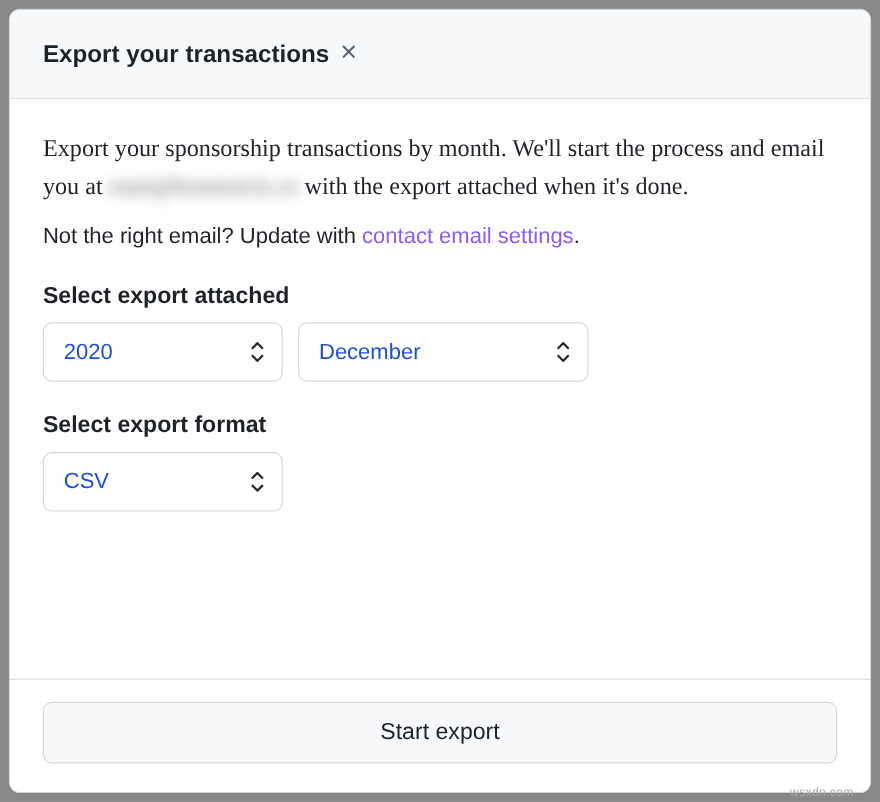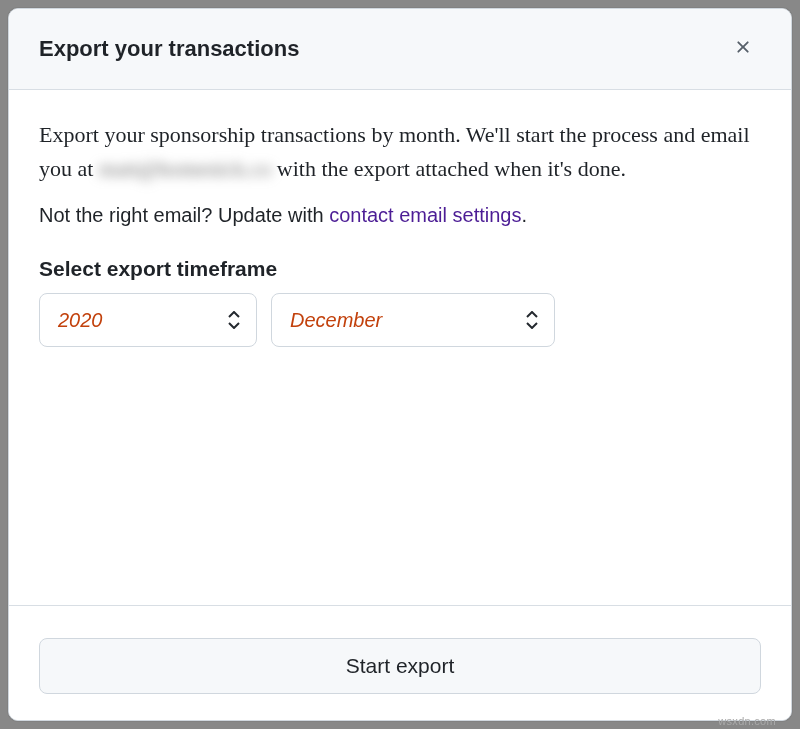--- a/index.html
+++ b/index.html
@@ -20,21 +20,20 @@
       flex-direction: column;
       overflow: hidden;
       box-shadow: 0 0 0 1px rgba(0,0,0,0.05);
     }
     .dialog-header {
       background: #f6f8fa;
       border-bottom: 1px solid #d8dee4;
       padding: 22px 30px;
       display: flex;
       align-items: center;
-      justify-content: space-between;
     }
     .dialog-title {
       font-size: 22px;
       font-weight: 600;
       color: #1f2328;
     }
     .close-btn {
       width: 36px; height: 36px;
       display: flex; align-items: center; justify-content: center;
       cursor: pointer;
@@ -59,21 +58,21 @@
       filter: blur(6px);
       color: #707070;
       user-select: none;
     }
     .email-hint {
       font-size: 20px;
       color: #1f2328;
       margin-bottom: 30px;
     }
     .email-hint a {
-      color: #4c1d95;
+      color: #8b5cf6;
       text-decoration: none;
     }
     .field-label {
       font-size: 21px;
       font-weight: 600;
       color: #1f2328;
       margin-bottom: 12px;
     }
     .select-row {
       display: flex;
@@ -83,41 +82,40 @@
     .select {
       position: relative;
       background: #fff;
       border: 1px solid #d0d7de;
       border-radius: 8px;
       height: 54px;
       display: flex;
       align-items: center;
       padding: 0 44px 0 18px;
       font-size: 20px;
-      color: #c2410c;
+      color: #1d4ed8;
       cursor: pointer;
       min-width: 200px;
-      font-style: italic;
     }
     .select.year { width: 218px; }
-    .select.month { width: 284px; }
+    .select.month { width: 264px; }
     .select.format { width: 218px; }
     .dbl-caret {
       position: absolute;
       right: 16px;
       top: 50%;
       transform: translateY(-50%);
       width: 12px; height: 18px;
       display: flex; flex-direction: column; justify-content: center; gap: 2px;
       color: #24292f;
     }
     .dbl-caret svg { width: 12px; height: 8px; display:block; }
     .dialog-footer {
       border-top: 1px solid #d8dee4;
-      padding: 32px 30px 26px 30px;
+      padding: 20px 30px 26px 30px;
       background: #fff;
     }
     .start-btn {
       width: 100%;
       height: 56px;
       border: 1px solid #d0d7de;
       background: #f6f8fa;
       border-radius: 8px;
       font-size: 21px;
       font-weight: 500;
@@ -155,21 +153,21 @@
   <div class="dialog-body">
 
     <p class="desc">
       <span>Export your sponsorship transactions by month. We'll start the process and email you at </span><span class="blurred-email">matt@homenick.co</span><span> with the export attached when it's done.</span>
     </p>
 
     <p class="email-hint">
       <span>Not the right email? Update with </span><a href="#">contact email settings</a><span>.</span>
     </p>
 
-    <div class="field-label">Select export timeframe</div>
+    <div class="field-label">Select export attached</div>
     <div class="select-row">
       <div class="select year">
         <span>2020</span>
         <span class="dbl-caret">
           <svg viewBox="0 0 12 8">
               <path d="M1 6 L6 1 L11 6" fill="none" stroke="currentColor" stroke-width="2"></path>
             </svg>
           <svg viewBox="0 0 12 8">
               <path d="M1 2 L6 7 L11 2" fill="none" stroke="currentColor" stroke-width="2"></path>
             </svg>
@@ -181,20 +179,34 @@
           <svg viewBox="0 0 12 8">
               <path d="M1 6 L6 1 L11 6" fill="none" stroke="currentColor" stroke-width="2"></path>
             </svg>
           <svg viewBox="0 0 12 8">
               <path d="M1 2 L6 7 L11 2" fill="none" stroke="currentColor" stroke-width="2"></path>
             </svg>
         </span>
       </div>
     </div>
 
+    <div class="field-label">Select export format</div>
+    <div class="select-row">
+      <div class="select format">
+        <span>CSV</span>
+        <span class="dbl-caret">
+          <svg viewBox="0 0 12 8">
+              <path d="M1 6 L6 1 L11 6" fill="none" stroke="currentColor" stroke-width="2"></path>
+            </svg>
+          <svg viewBox="0 0 12 8">
+              <path d="M1 2 L6 7 L11 2" fill="none" stroke="currentColor" stroke-width="2"></path>
+            </svg>
+        </span>
+      </div>
+    </div>
 
   </div>
 
   <div class="dialog-footer">
     <div class="start-btn">Start export</div>
   </div>
 
 </div>
 
 <div class="watermark">wsxdn.com</div>

